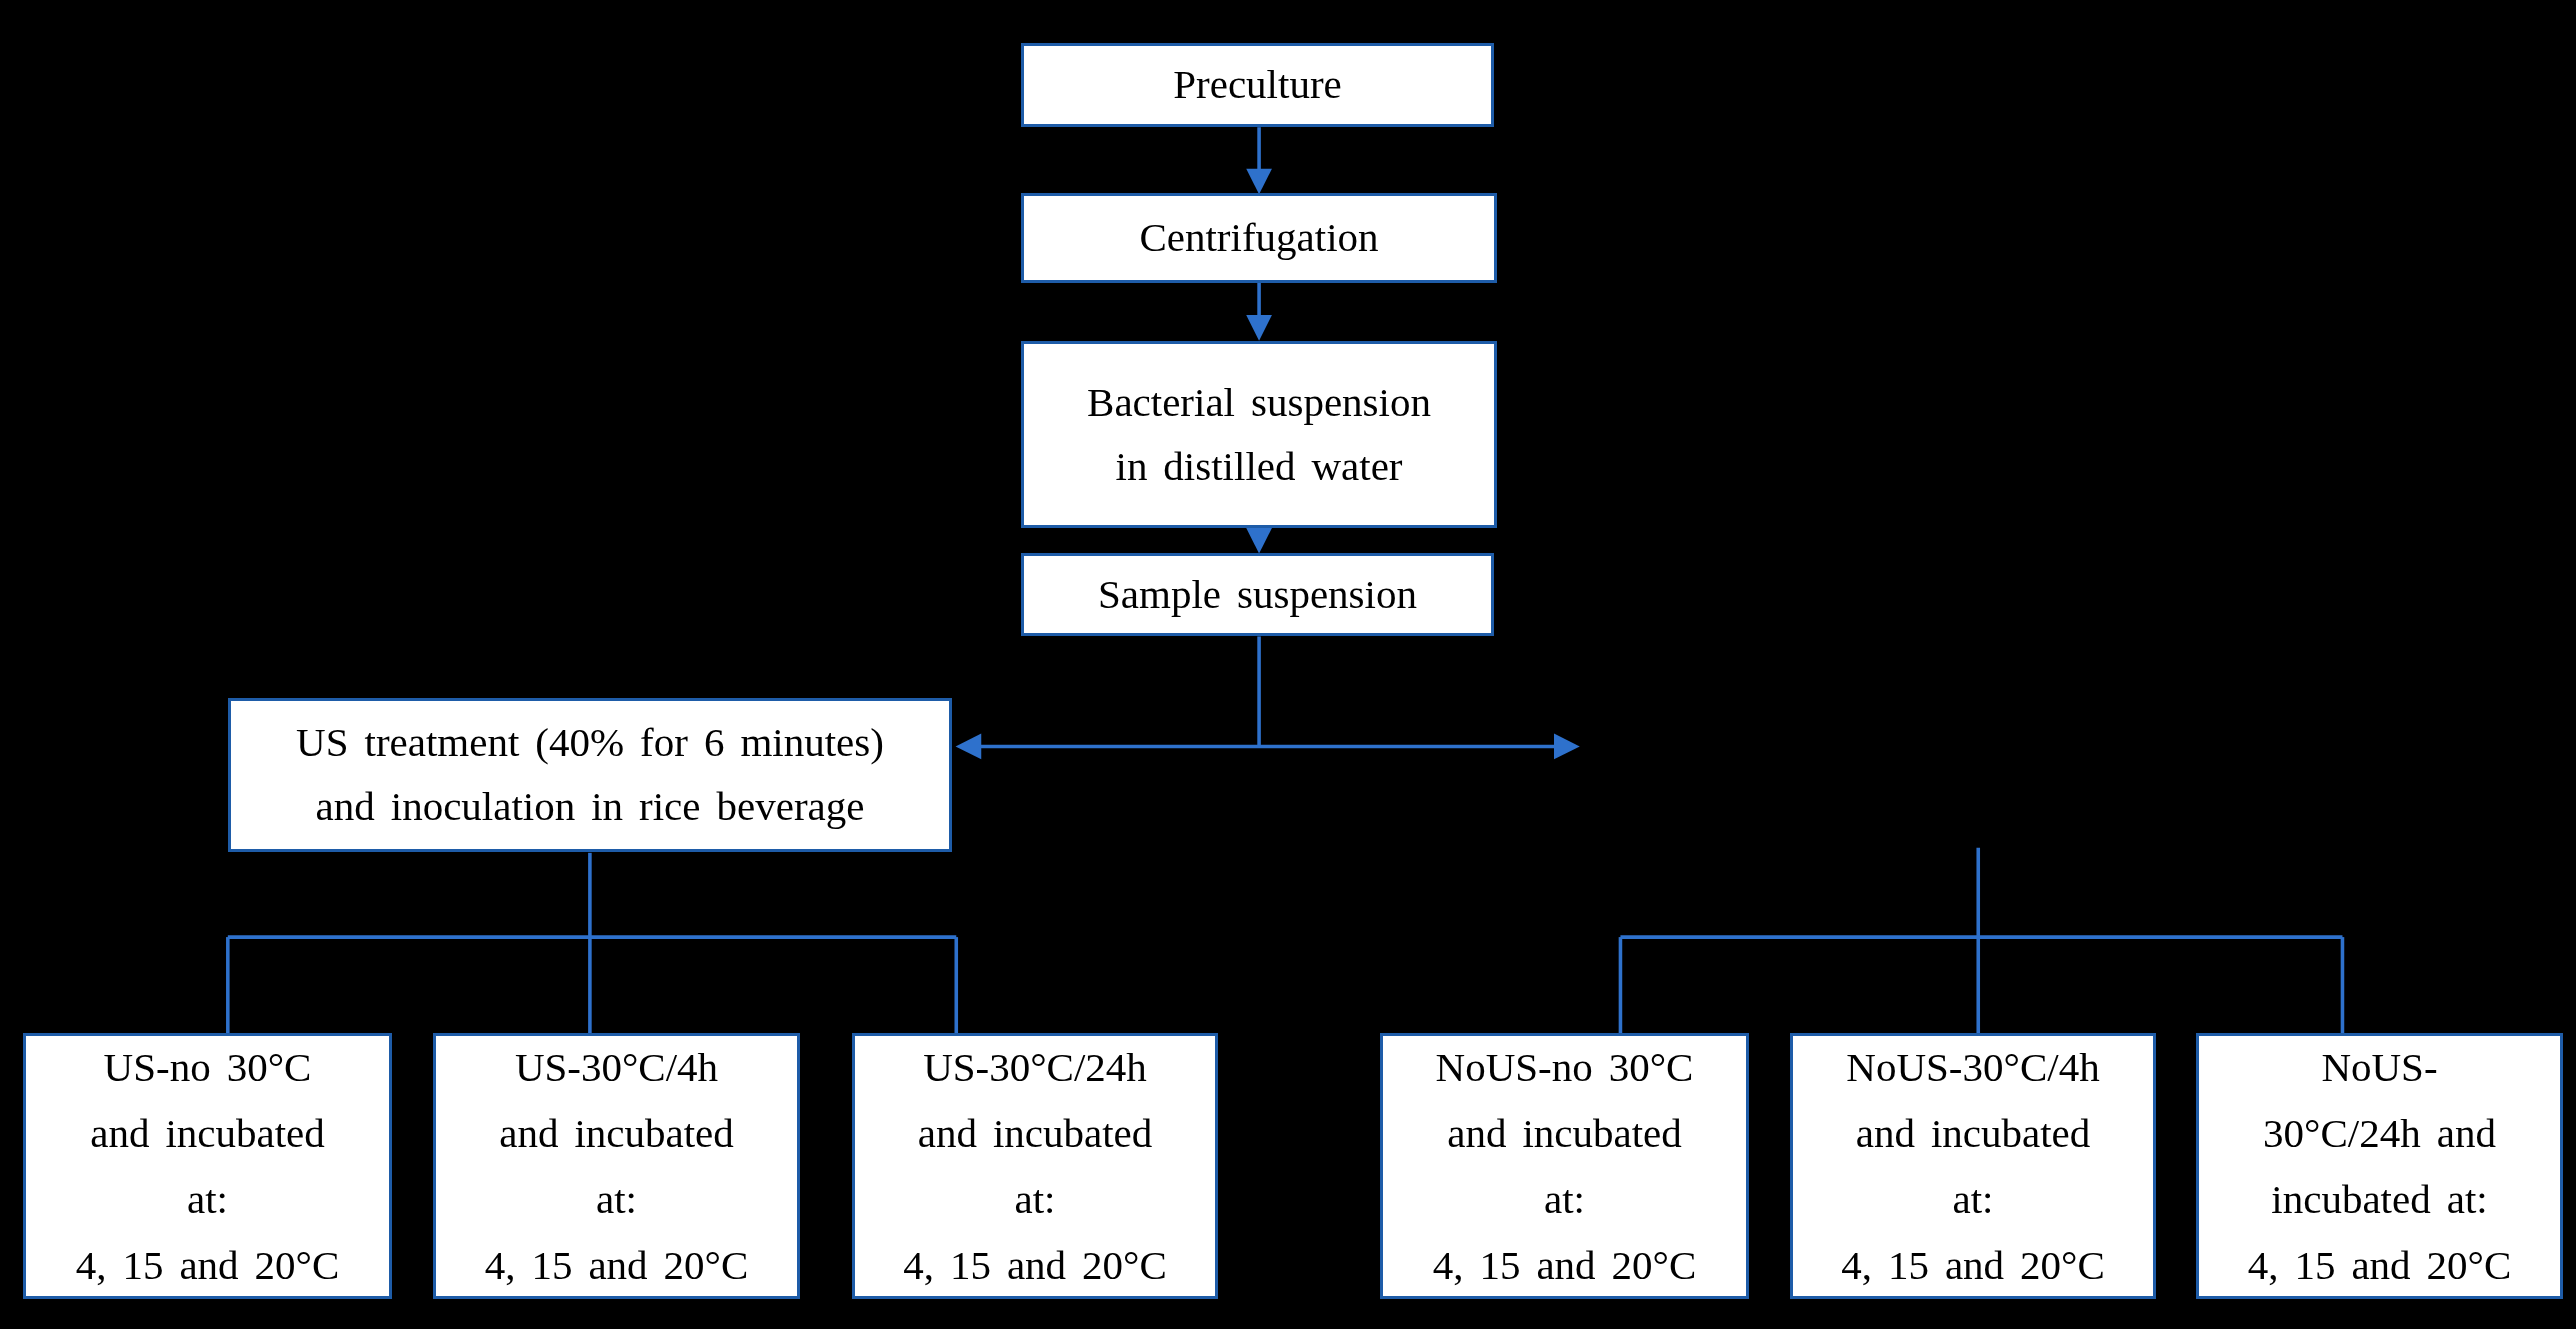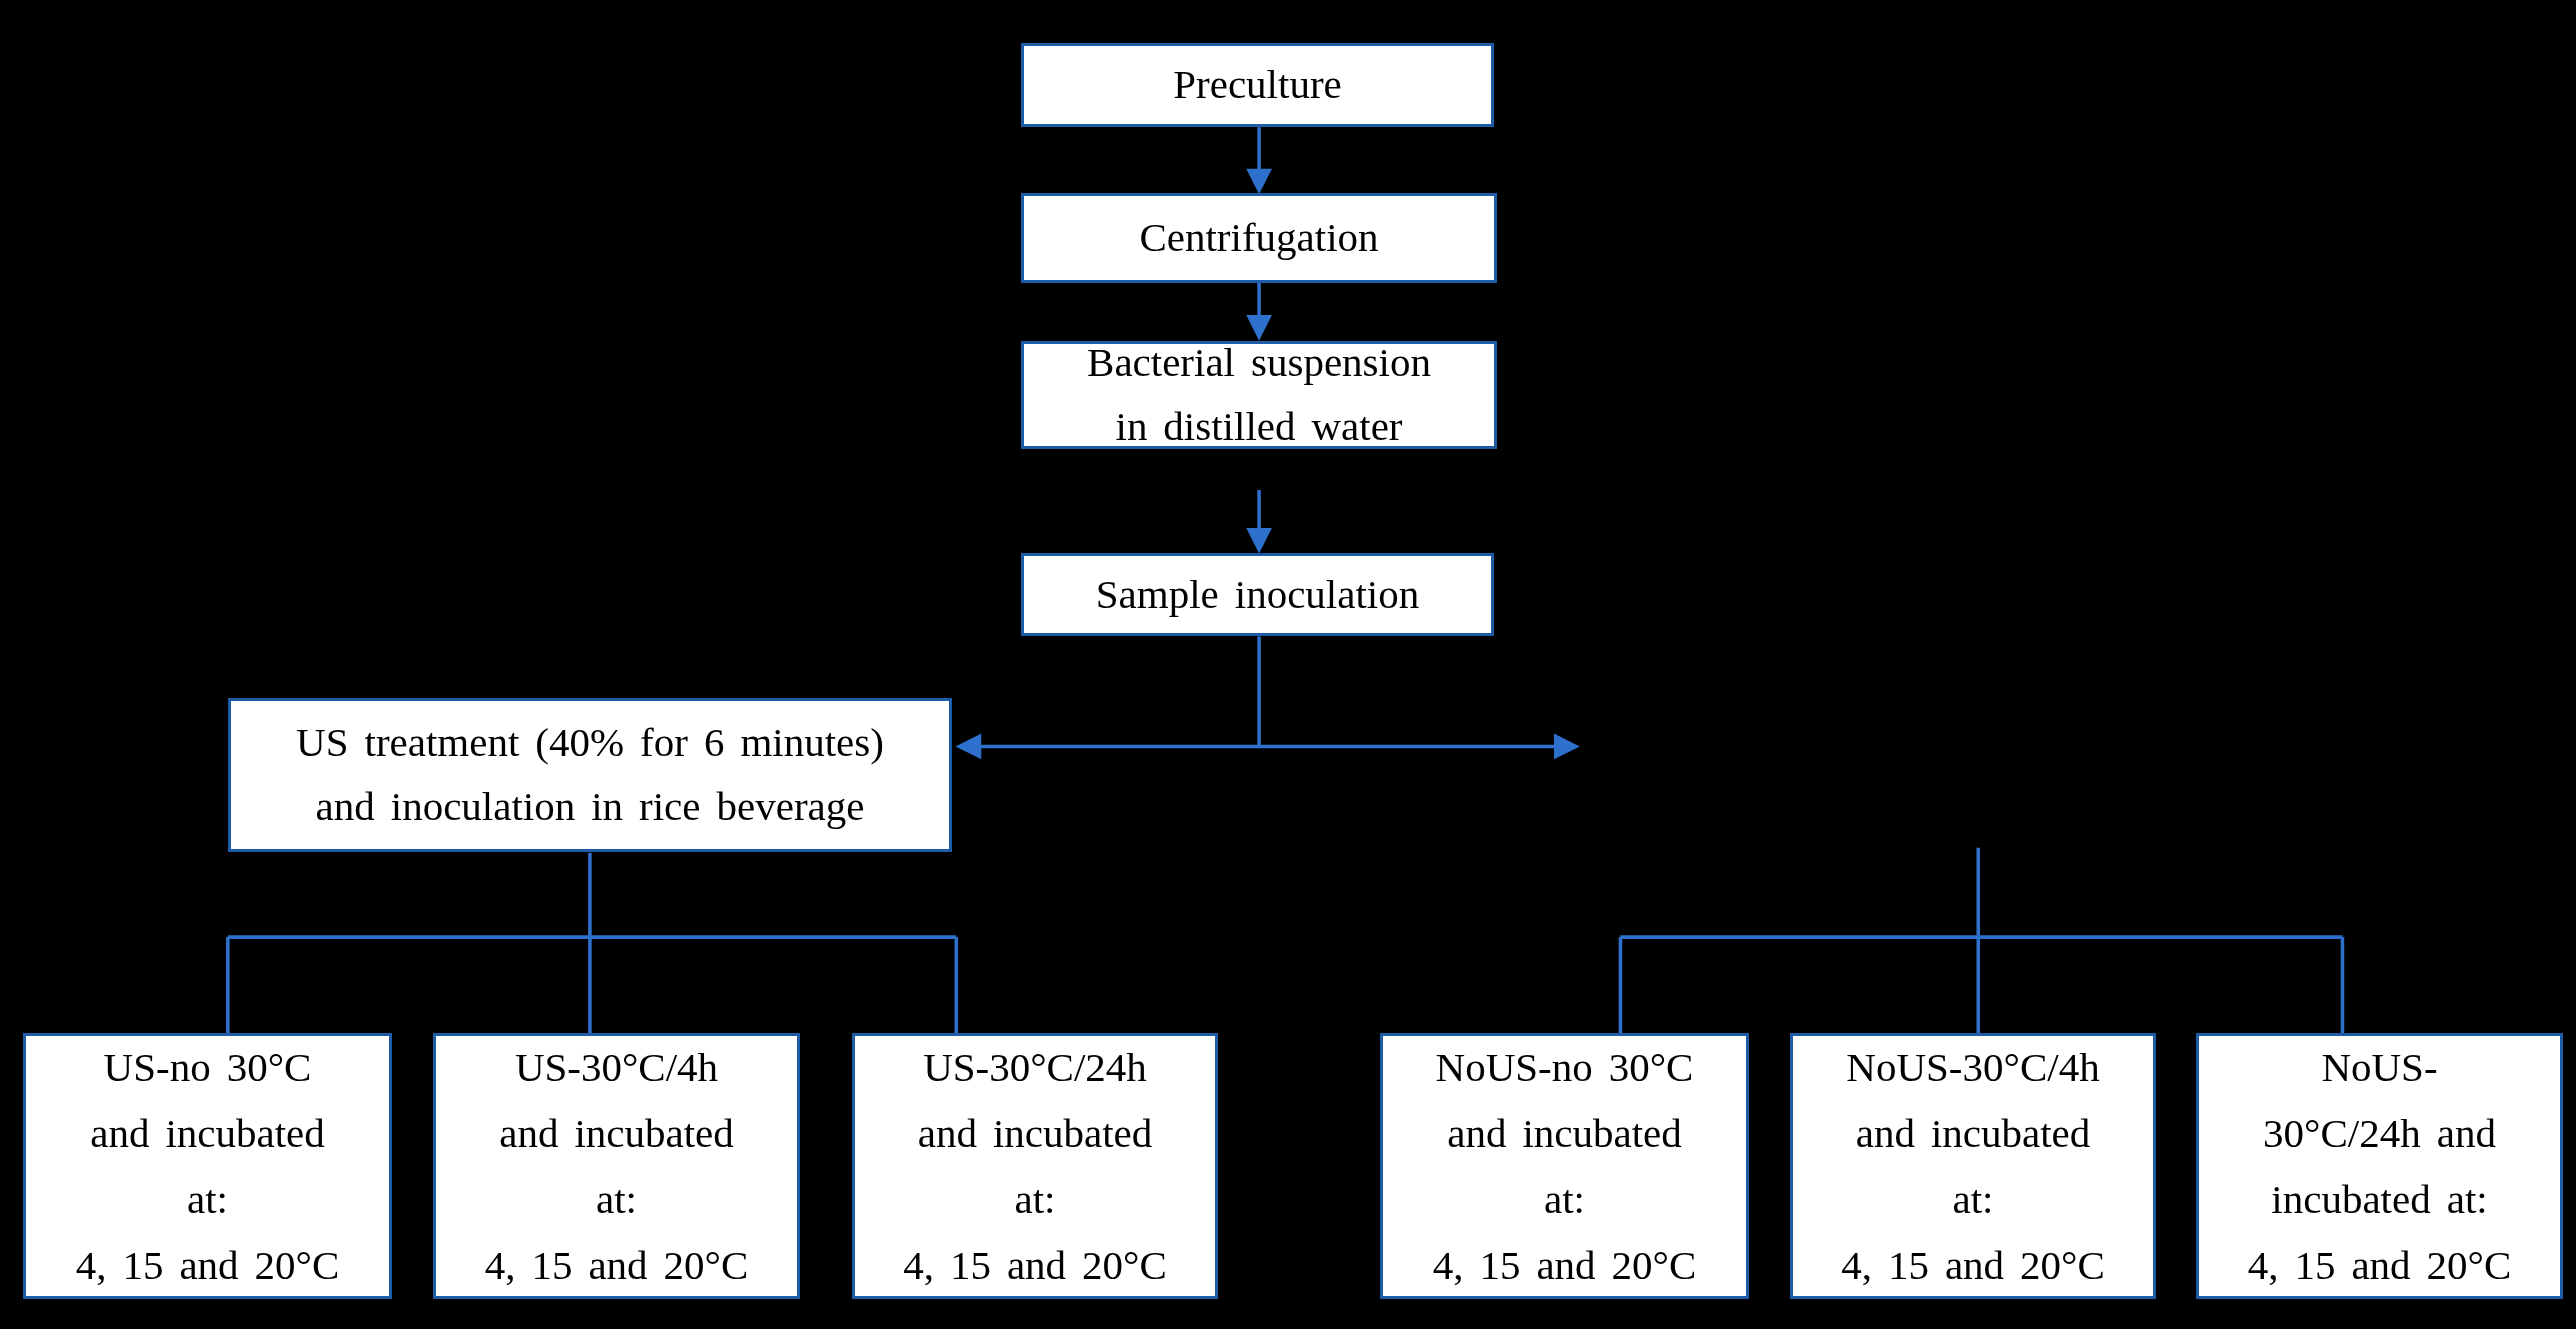--- a/index.html
+++ b/index.html
@@ -34,21 +34,21 @@
     font-size: 41px;
     word-spacing: 0.14em;
     line-height: 1.55;
   }
   .single .label { line-height: 1.1; }
   .child .label { line-height: 66px; font-size: 41px; }
 
   
   .pos-top1 { left: 1021px; top:  43px;  width: 473px;  height: 84px; }
   .pos-top2 { left: 1021px; top:  193px; width: 476px;  height: 90px; }
-  .pos-top3 { left: 1021px; top:  341px; width: 476px;  height: 108px; }
+  .pos-top3 { left: 1021px; top:  341px; width: 476px;  height: 187px; }
   .pos-top4 { left: 1021px; top:  553px; width: 473px;  height: 83px; }
   
   .pos-us   { left: 228px;  top:  698px; width: 724px; height: 154px; }
   .pos-nous { left: 1582px; top:  698px; width: 731px; height: 149px; }
   
   .pos-c1 { left: 23px;   top: 1033px; width: 369px; height: 266px; }
   .pos-c2 { left: 433px;  top: 1033px; width: 367px; height: 266px; }
   .pos-c3 { left: 842px; top: 1033px; width: 366px; height: 266px; margin-left: 10px; }
   .pos-c4 { left: 1380px; top: 1033px; width: 369px; height: 266px; }
   .pos-c5 { left: 1790px; top: 1033px; width: 366px; height: 266px; }
@@ -92,21 +92,21 @@
     <span class="label">Preculture</span>
   </div>
   <div class="node single pos-top2">
     <span class="label">Centrifugation</span>
   </div>
   <div class="node pos-top3">
     <span class="label">Bacterial suspension
 in distilled water</span>
   </div>
   <div class="node single pos-top4">
-    <span class="label">Sample inoculation</span>
+    <span class="label">Sample suspension</span>
   </div>
 
   <div class="node pos-us">
     <span class="label">US treatment (40% for 6 minutes)
 and inoculation in rice beverage</span>
   </div>
 
   <div class="node child pos-c1">
     <span class="label">US-no 30°C
 and incubated

